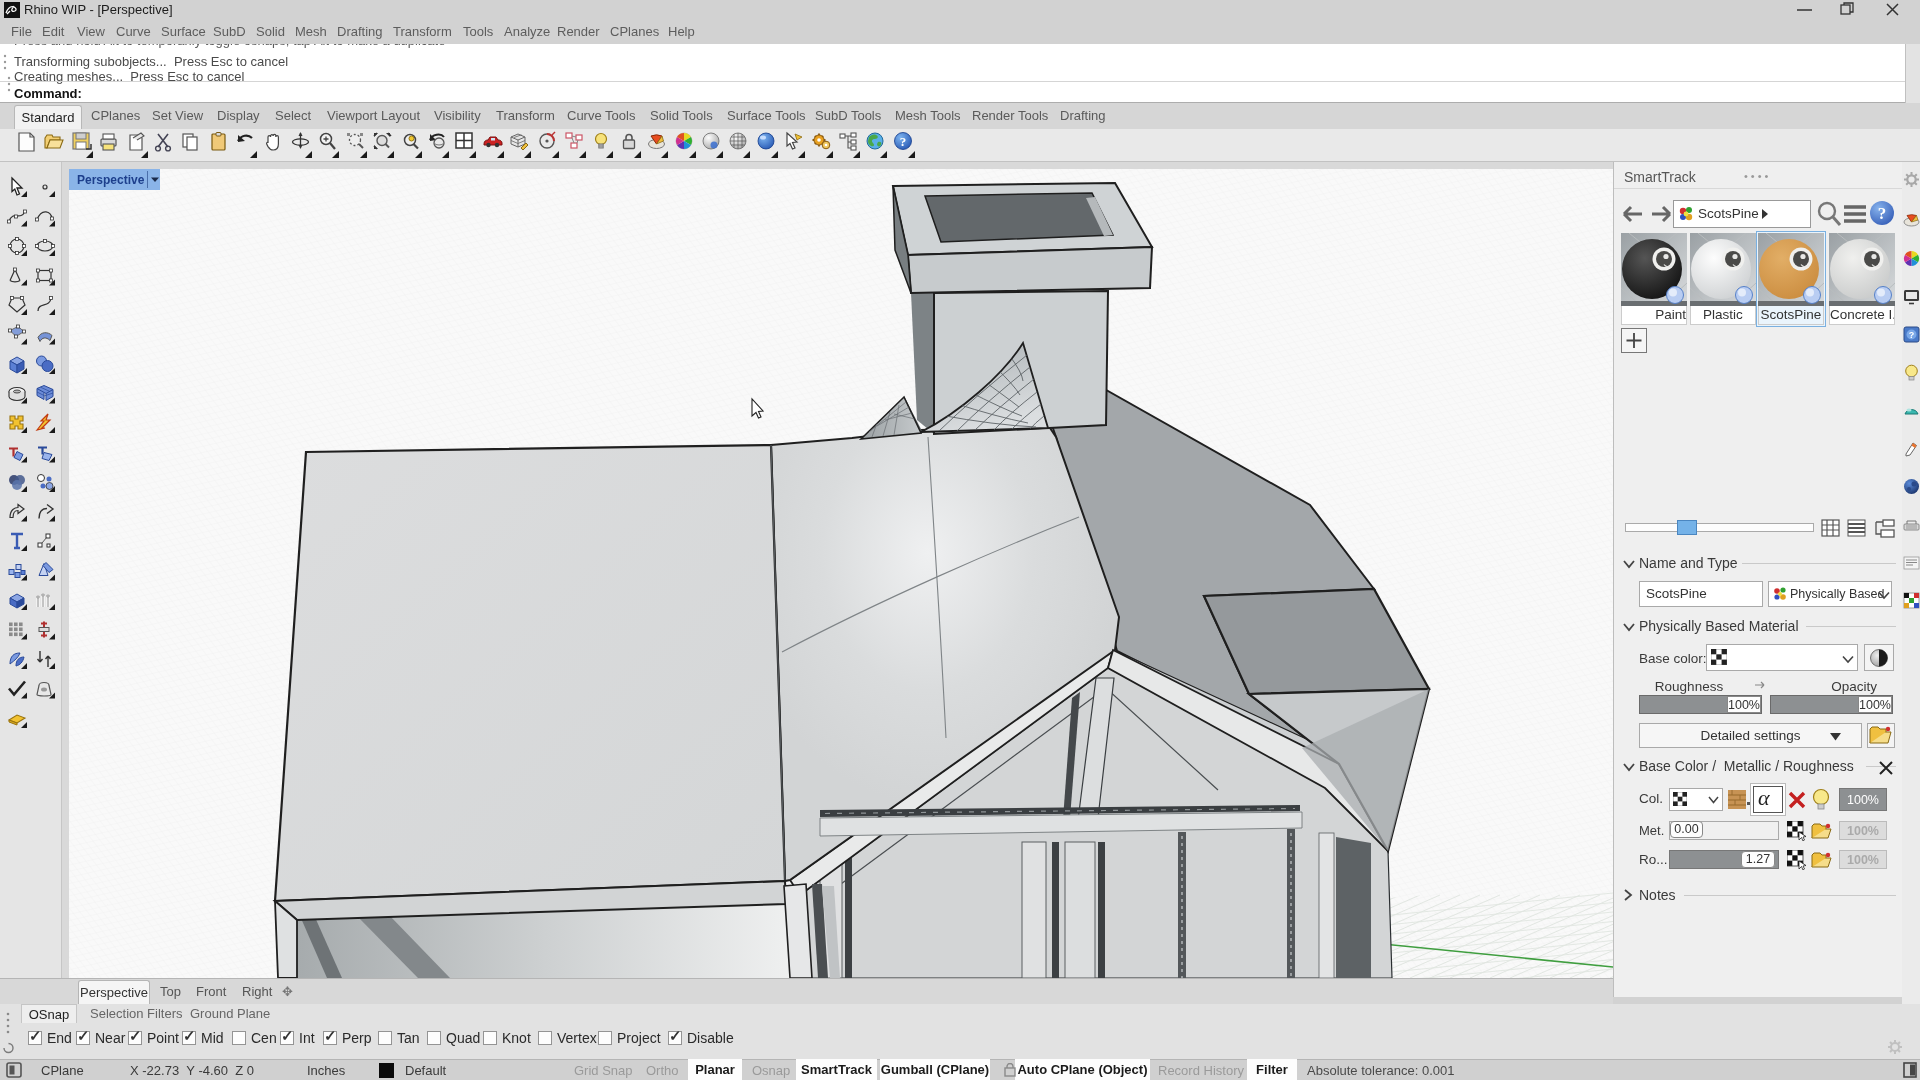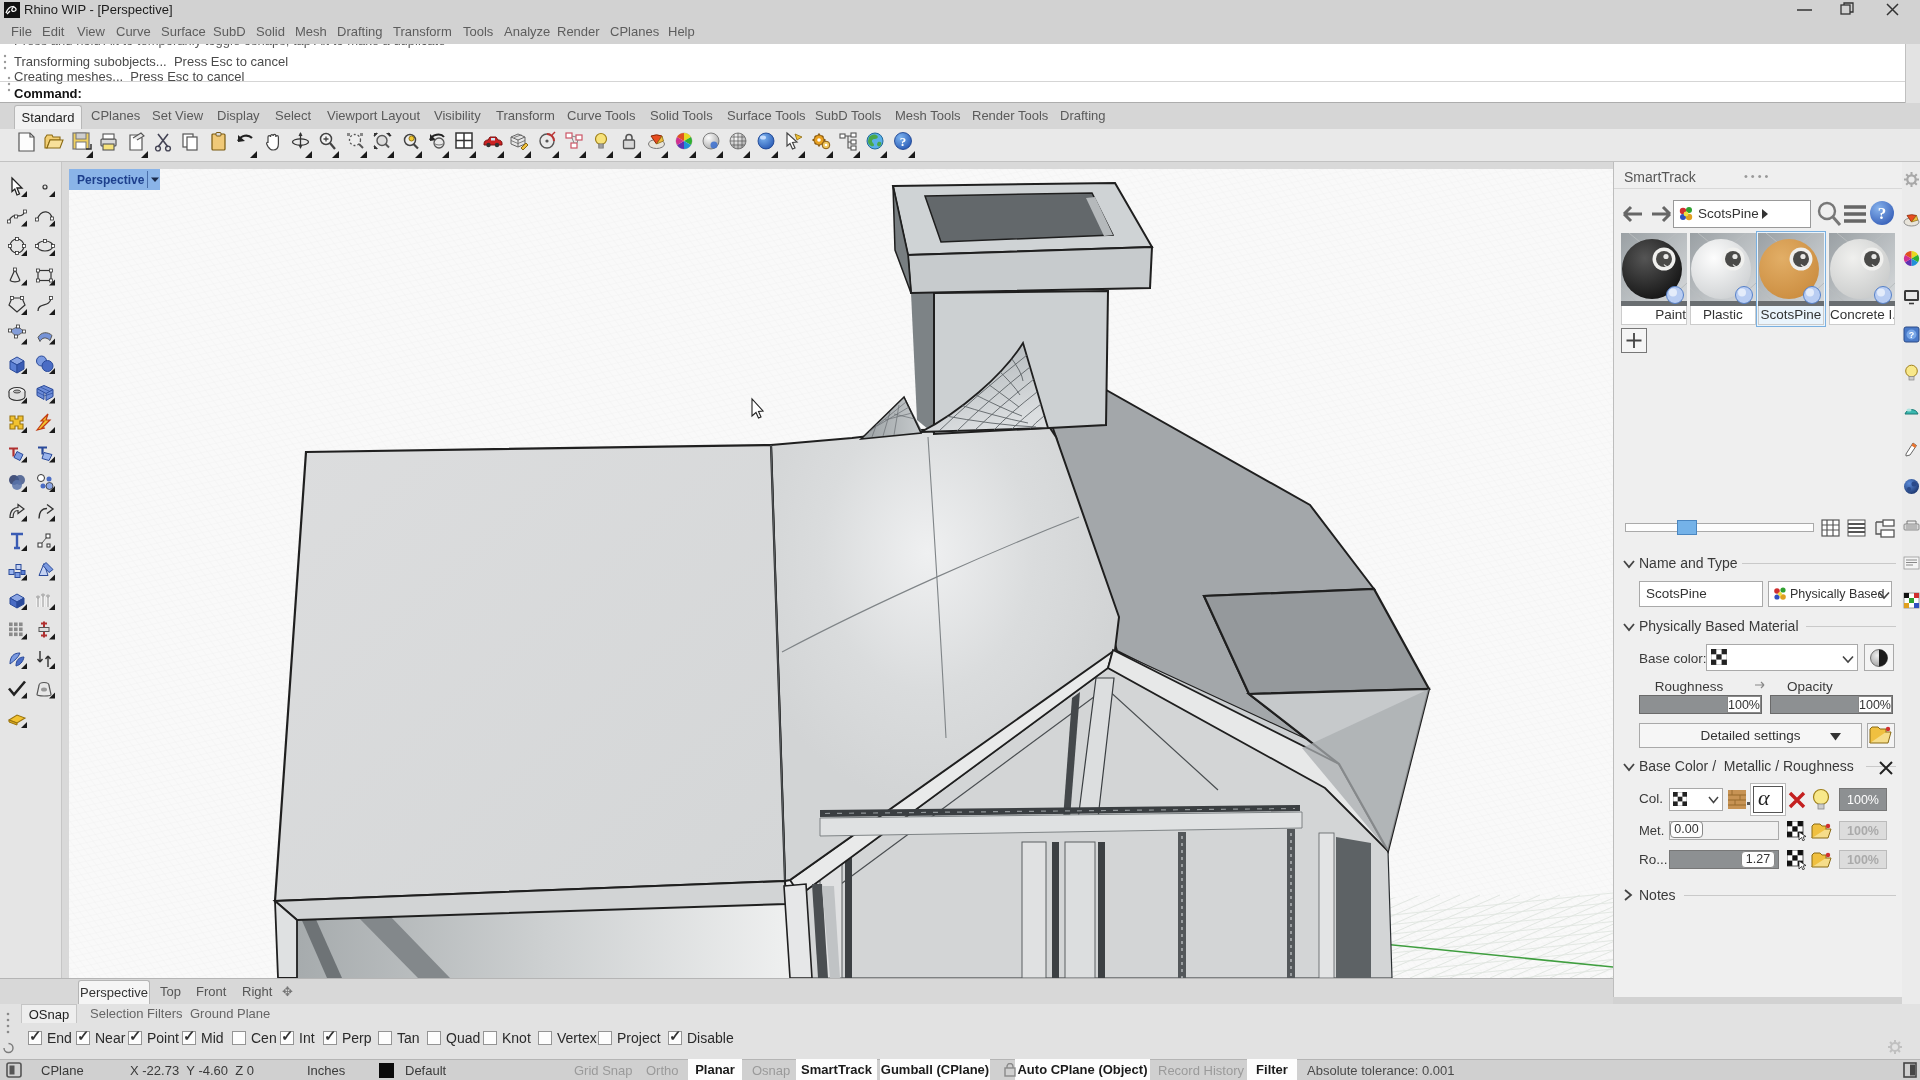--- a/index.html
+++ b/index.html
@@ -875,21 +875,21 @@
       <defs>
         <radialGradient id="cbt" cx="0.4" cy="0.35" r="0.9">
           <stop offset="0" stop-color="#eee"></stop>
           <stop offset="1" stop-color="#888"></stop>
         </radialGradient>
       </defs>
       <circle cx="10" cy="10" r="8.5" fill="url(#cbt)" stroke="#555" stroke-width="0.8"></circle>
       <path d="M10 1.5 A8.5 8.5 0 0 1 10 18.5 Z" fill="#1a1a1a"></path>
     </svg>
     <div style="position:absolute;left:30px;top:517px;width:90px;text-align:center;font-size:13.5px;color:#3a3a3a">Roughness</div>
-    <div style="position:absolute;left:173px;top:517px;width:90px;text-align:left;font-size:13.5px;color:#3a3a3a">Opacity</div>
+    <div style="position:absolute;left:173px;top:517px;width:90px;text-align:right;font-size:13.5px;color:#3a3a3a">Opacity</div>
     <svg style="position:absolute;left:140px;top:519px" width="14" height="12">
       <path d="M1 4 H10 M10 4 L7 1 M10 4 L7 7" stroke="#888" stroke-width="1.2" fill="none"></path>
     </svg>
     <div style="position:absolute;left:25px;top:533px;width:123px;height:19px;background:#8d9092;border:1px solid #6a6a6a"></div>
     <div style="position:absolute;left:113px;top:534px;width:34px;height:17px;background:#fdfdfd;border:1px solid #888;font-size:12.5px;color:#333;text-align:center;line-height:16px">100%</div>
     <div style="position:absolute;left:156px;top:533px;width:123px;height:19px;background:#8d9092;border:1px solid #6a6a6a"></div>
     <div style="position:absolute;left:244px;top:534px;width:34px;height:17px;background:#fdfdfd;border:1px solid #888;font-size:12.5px;color:#333;text-align:center;line-height:16px">100%</div>
     <div style="position:absolute;left:25px;top:561px;width:223px;height:25px;background:#f6f6f6;border:1px solid #a9a9a9;font-size:13.5px;color:#333;text-align:center;line-height:24px">Detailed settings</div>
     <svg style="position:absolute;left:215px;top:570px" width="13" height="10">
       <path d="M1 1 L6.5 8.5 L12 1 Z" fill="#333"></path>

